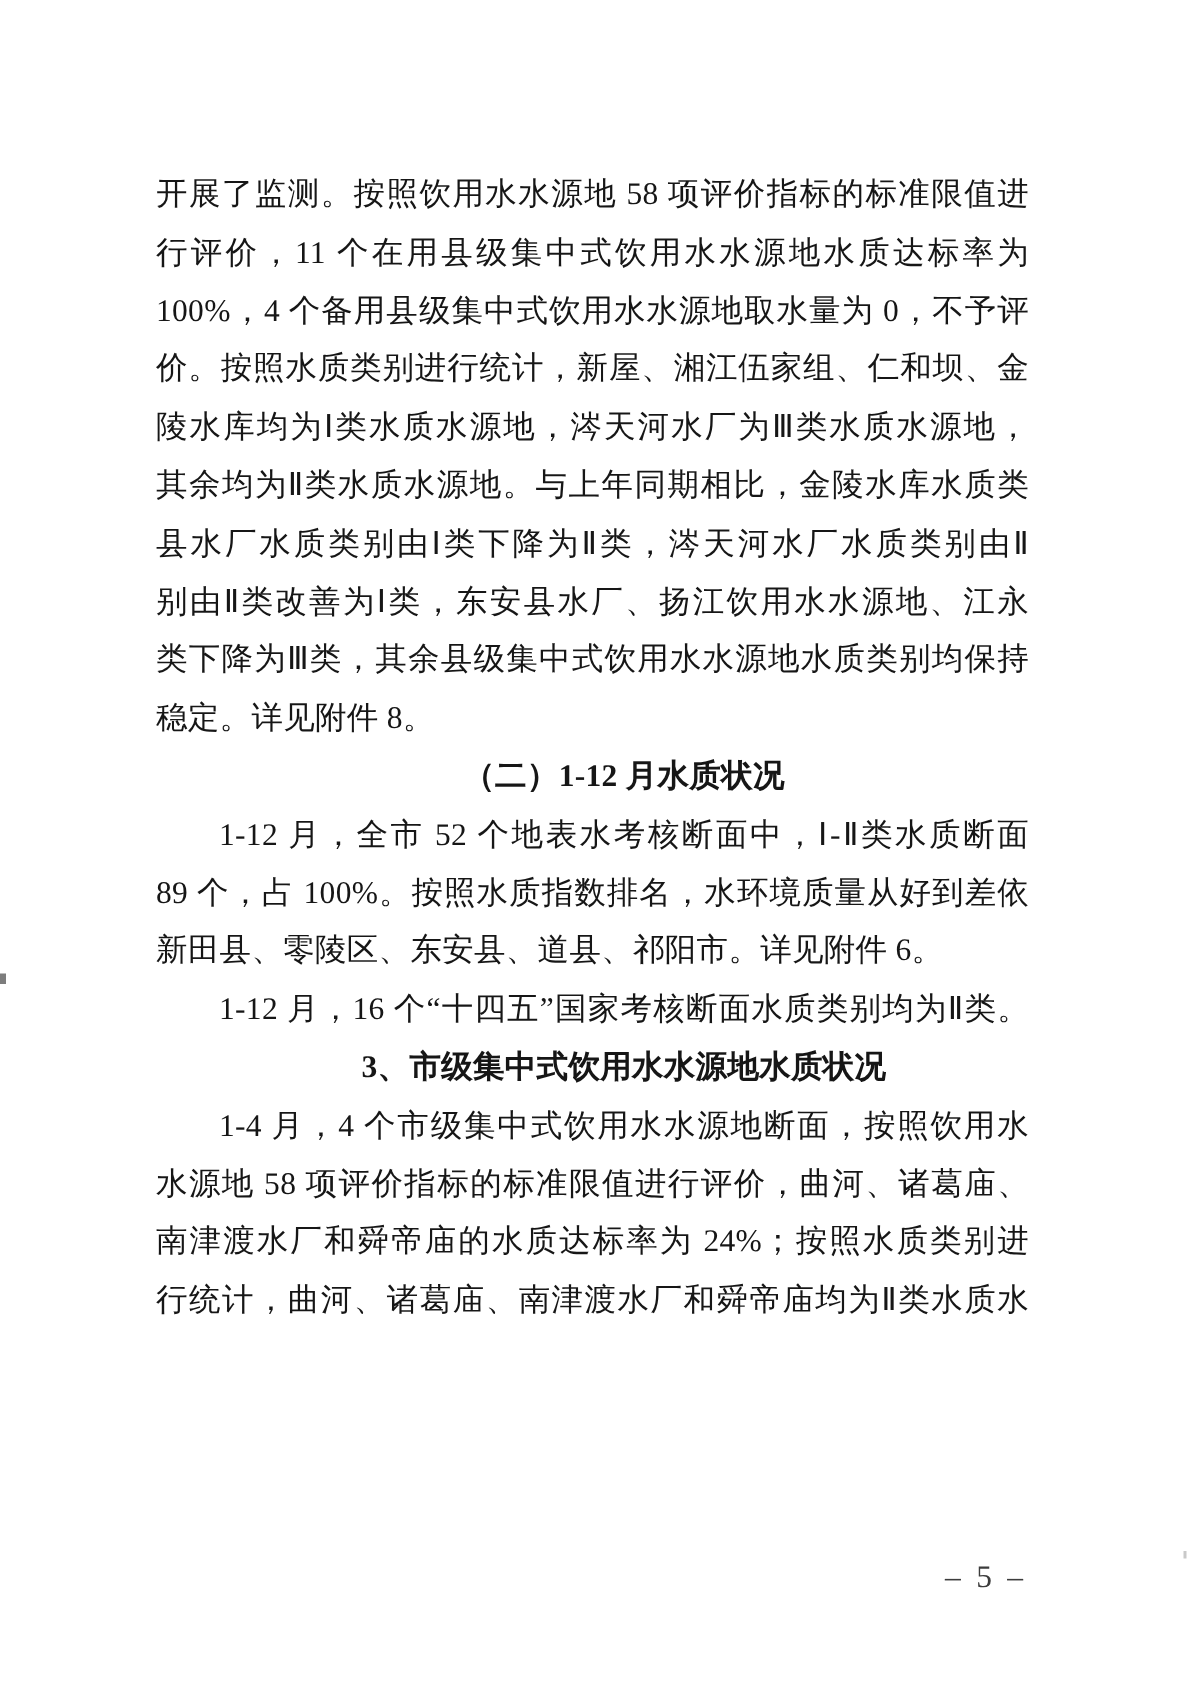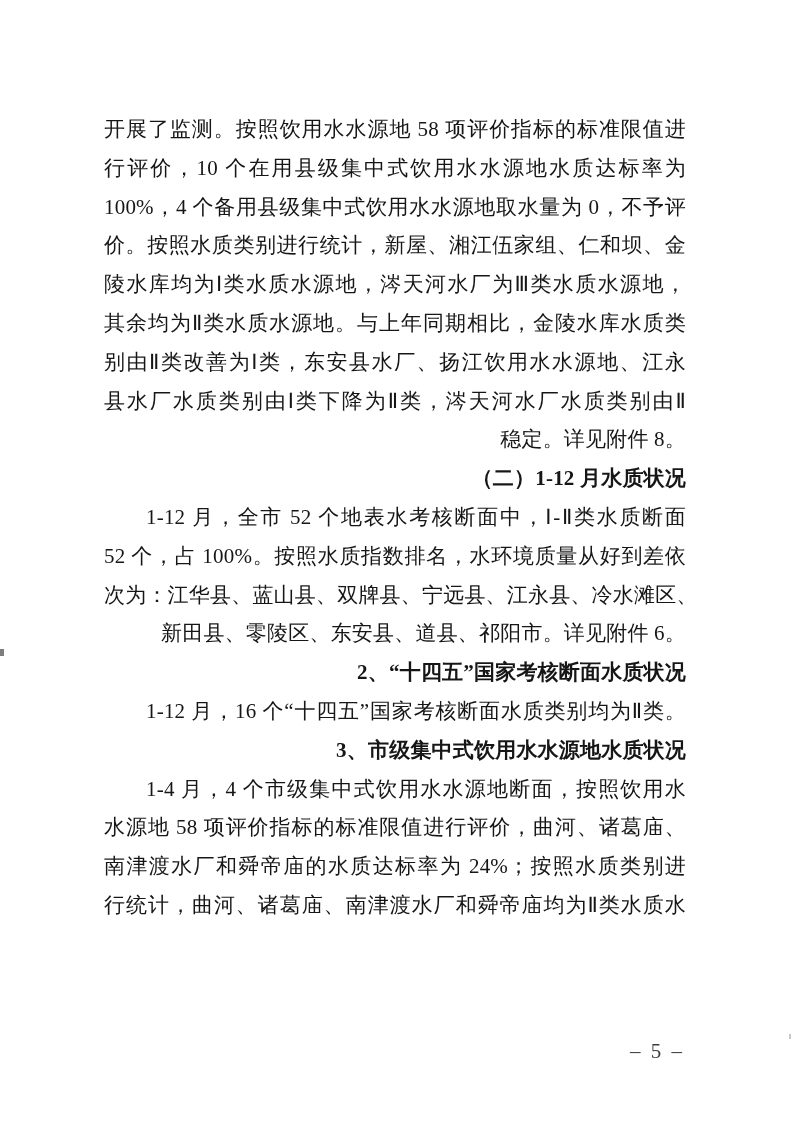--- a/index.html
+++ b/index.html
@@ -29,29 +29,29 @@
     font-size: 21px;
     white-space: nowrap;
     letter-spacing: 0.2px;
   }
   .just {
     text-align: justify;
     text-align-last: justify;
     text-justify: inter-character;
   }
   .end {
-    text-align: right;
+    text-align: left;
   }
   .ind {
     text-indent: 2em;
   }
   .head {
     font-weight: bold;
     text-indent: 2em;
-    text-align: right;
+    text-align: center;
   }
   .pagenum {
     position: absolute;
     left: 630px;
     top: 1038px;
     font-size: 21px;
     line-height: 26px;
     color: #3c3c3c;
     word-spacing: 5px;
     white-space: nowrap;
@@ -73,34 +73,33 @@
     background: #c9c9c9;
   }
 </style>
 </head>
 <body>
 
 <div class="page">
 
   <div class="textblock">
     <div class="ln just">开展了监测。按照饮用水水源地 58 项评价指标的标准限值进</div>
-    <div class="ln just">行评价，10 个在用县级集中式饮用水水源地水质达标率为</div>
+    <div class="ln just">行评价，11 个在用县级集中式饮用水水源地水质达标率为</div>
     <div class="ln just">100%，4 个备用县级集中式饮用水水源地取水量为 0，不予评</div>
     <div class="ln just">价。按照水质类别进行统计，新屋、湘江伍家组、仁和坝、金</div>
     <div class="ln just">陵水库均为Ⅰ类水质水源地，涔天河水厂为Ⅲ类水质水源地，</div>
     <div class="ln just">其余均为Ⅱ类水质水源地。与上年同期相比，金陵水库水质类</div>
+    <div class="ln just">县水厂水质类别由Ⅰ类下降为Ⅱ类，涔天河水厂水质类别由Ⅱ</div>
     <div class="ln just">别由Ⅱ类改善为Ⅰ类，东安县水厂、扬江饮用水水源地、江永</div>
-    <div class="ln just">县水厂水质类别由Ⅰ类下降为Ⅱ类，涔天河水厂水质类别由Ⅱ</div>
+    <div class="ln just">类下降为Ⅲ类，其余县级集中式饮用水水源地水质类别均保持</div>
     <div class="ln end">稳定。详见附件 8。</div>
     <div class="ln head">（二）1-12 月水质状况</div>
     <div class="ln just ind">1-12 月，全市 52 个地表水考核断面中，Ⅰ-Ⅱ类水质断面</div>
-    <div class="ln just">52 个，占 100%。按照水质指数排名，水环境质量从好到差依</div>
-    <div class="ln just">次为：江华县、蓝山县、双牌县、宁远县、江永县、冷水滩区、</div>
+    <div class="ln just">89 个，占 100%。按照水质指数排名，水环境质量从好到差依</div>
     <div class="ln end">新田县、零陵区、东安县、道县、祁阳市。详见附件 6。</div>
-    <div class="ln head">2、“十四五”国家考核断面水质状况</div>
     <div class="ln just ind">1-12 月，16 个“十四五”国家考核断面水质类别均为Ⅱ类。</div>
     <div class="ln head">3、市级集中式饮用水水源地水质状况</div>
     <div class="ln just ind">1-4 月，4 个市级集中式饮用水水源地断面，按照饮用水</div>
     <div class="ln just">水源地 58 项评价指标的标准限值进行评价，曲河、诸葛庙、</div>
     <div class="ln just">南津渡水厂和舜帝庙的水质达标率为 24%；按照水质类别进</div>
     <div class="ln just">行统计，曲河、诸葛庙、南津渡水厂和舜帝庙均为Ⅱ类水质水</div>
   </div>
 
   <div class="pagenum">– 5 –</div>
 

